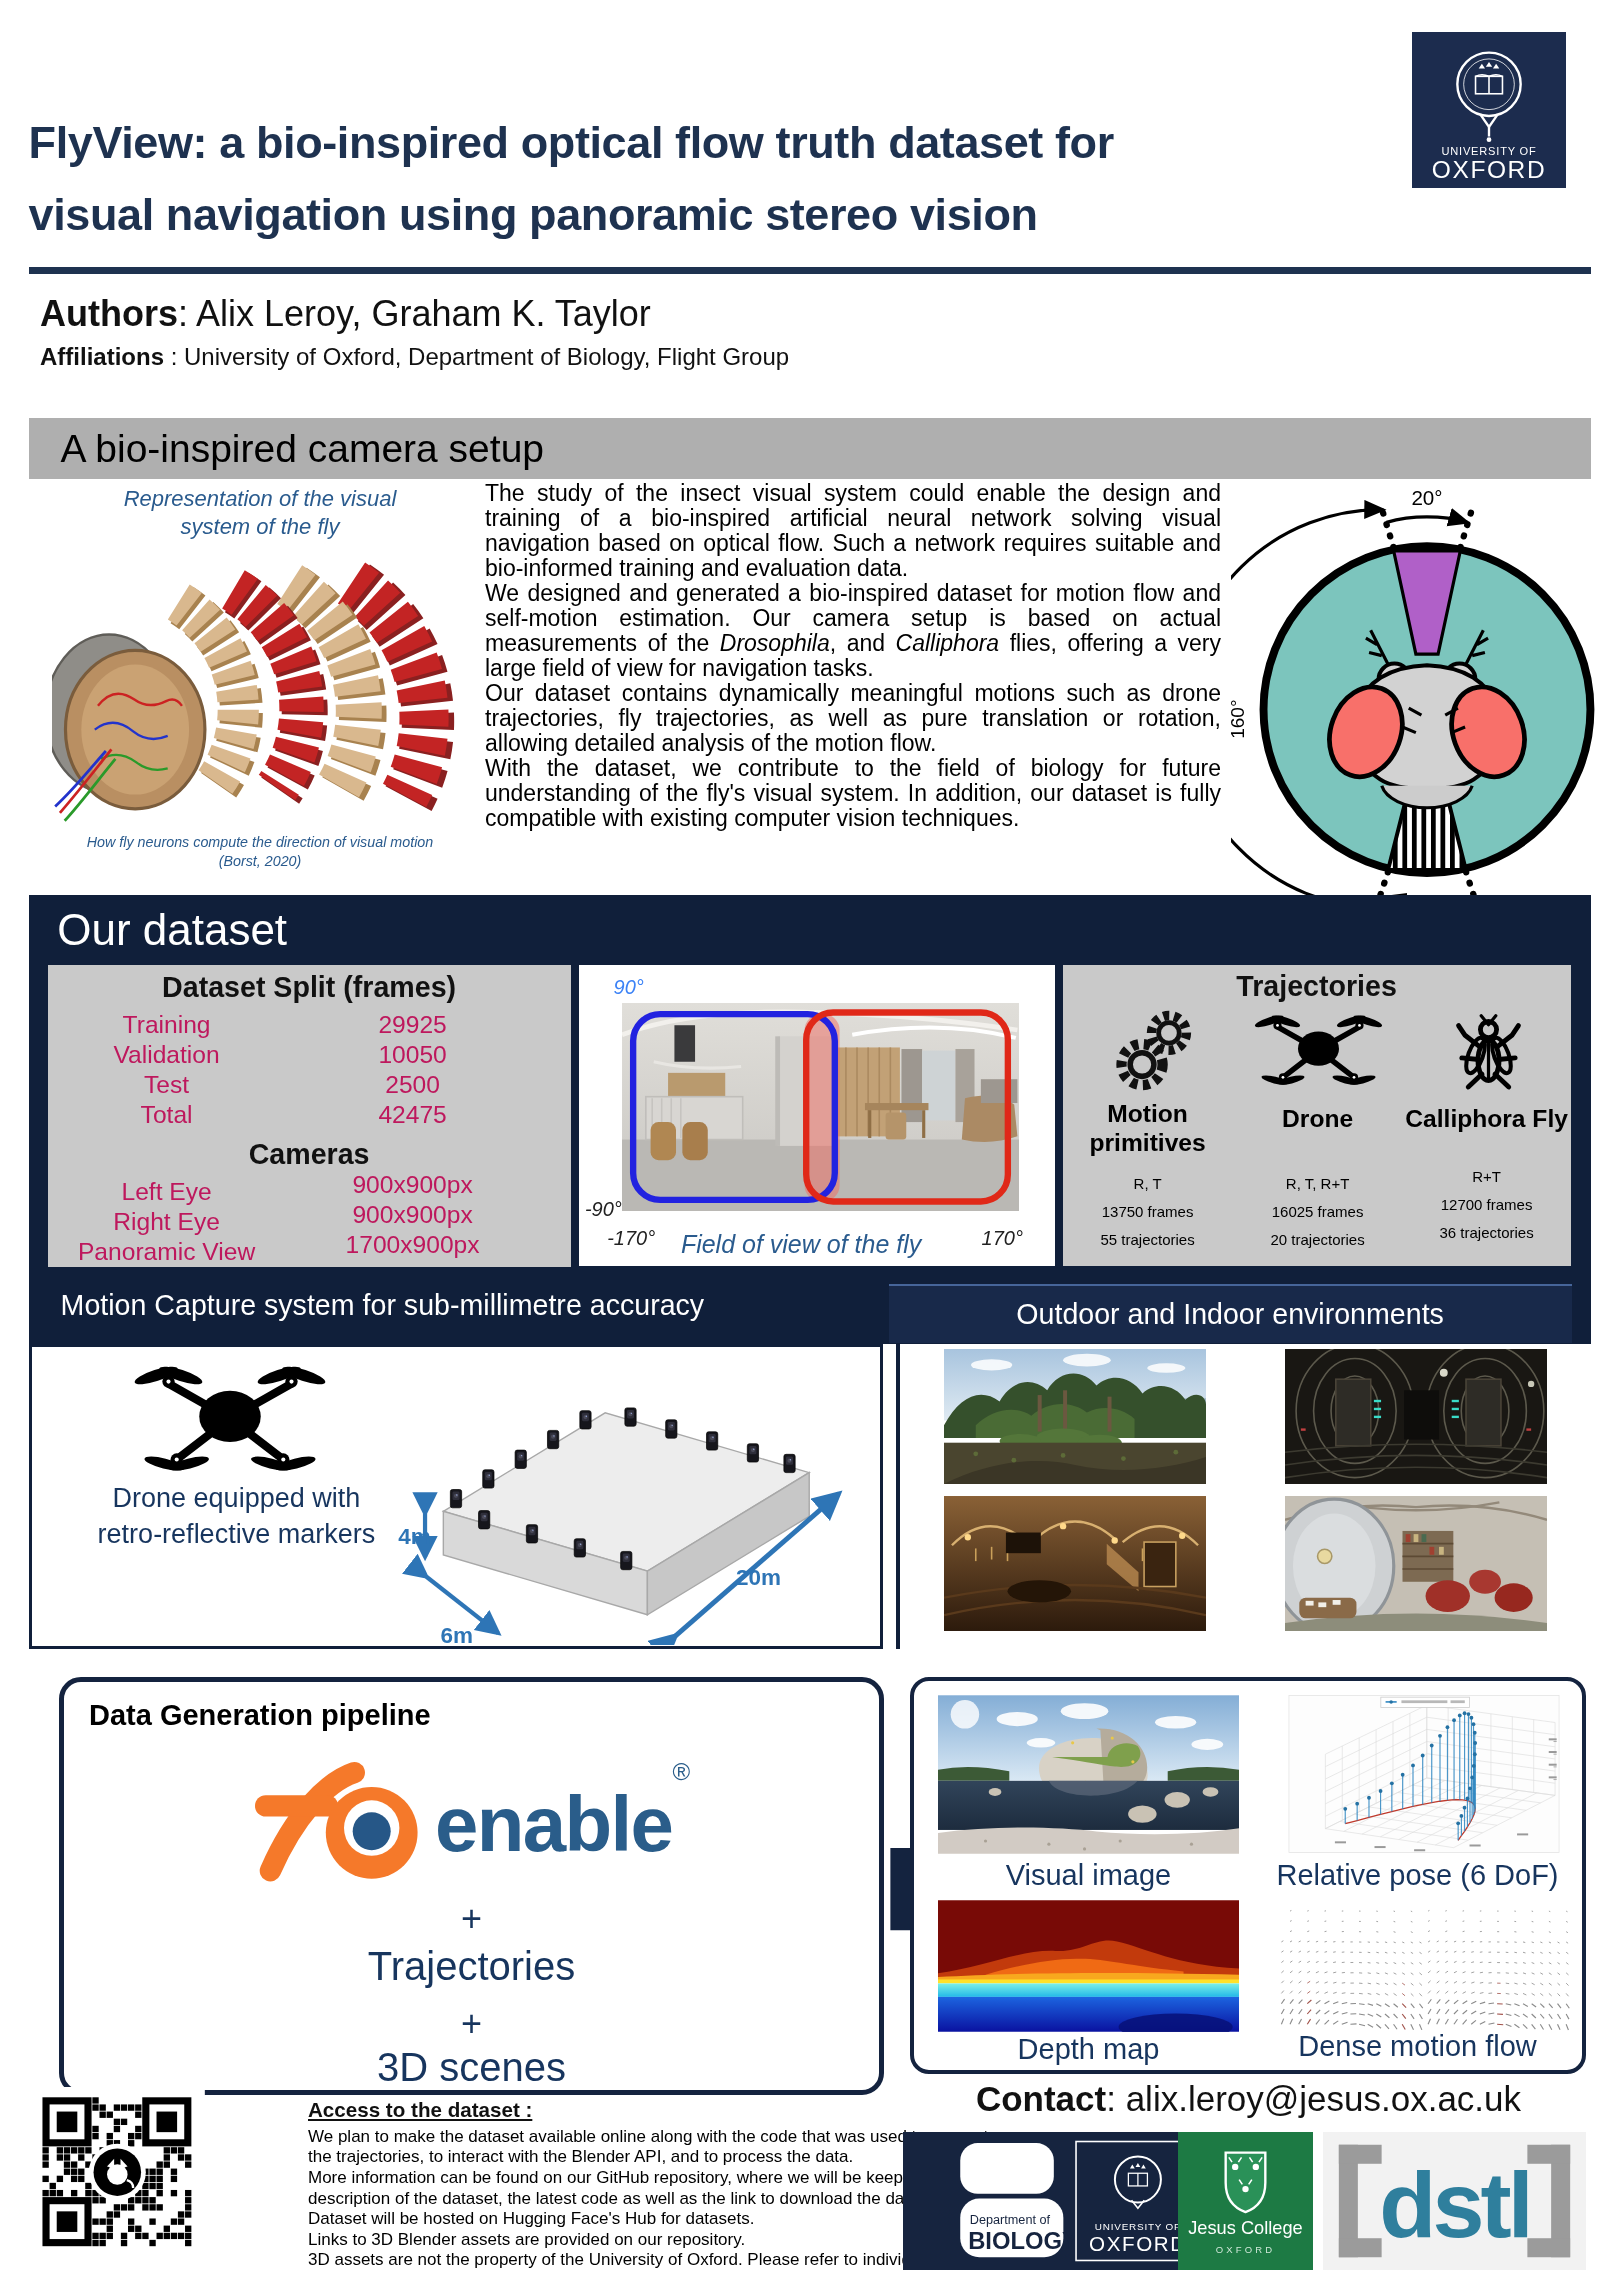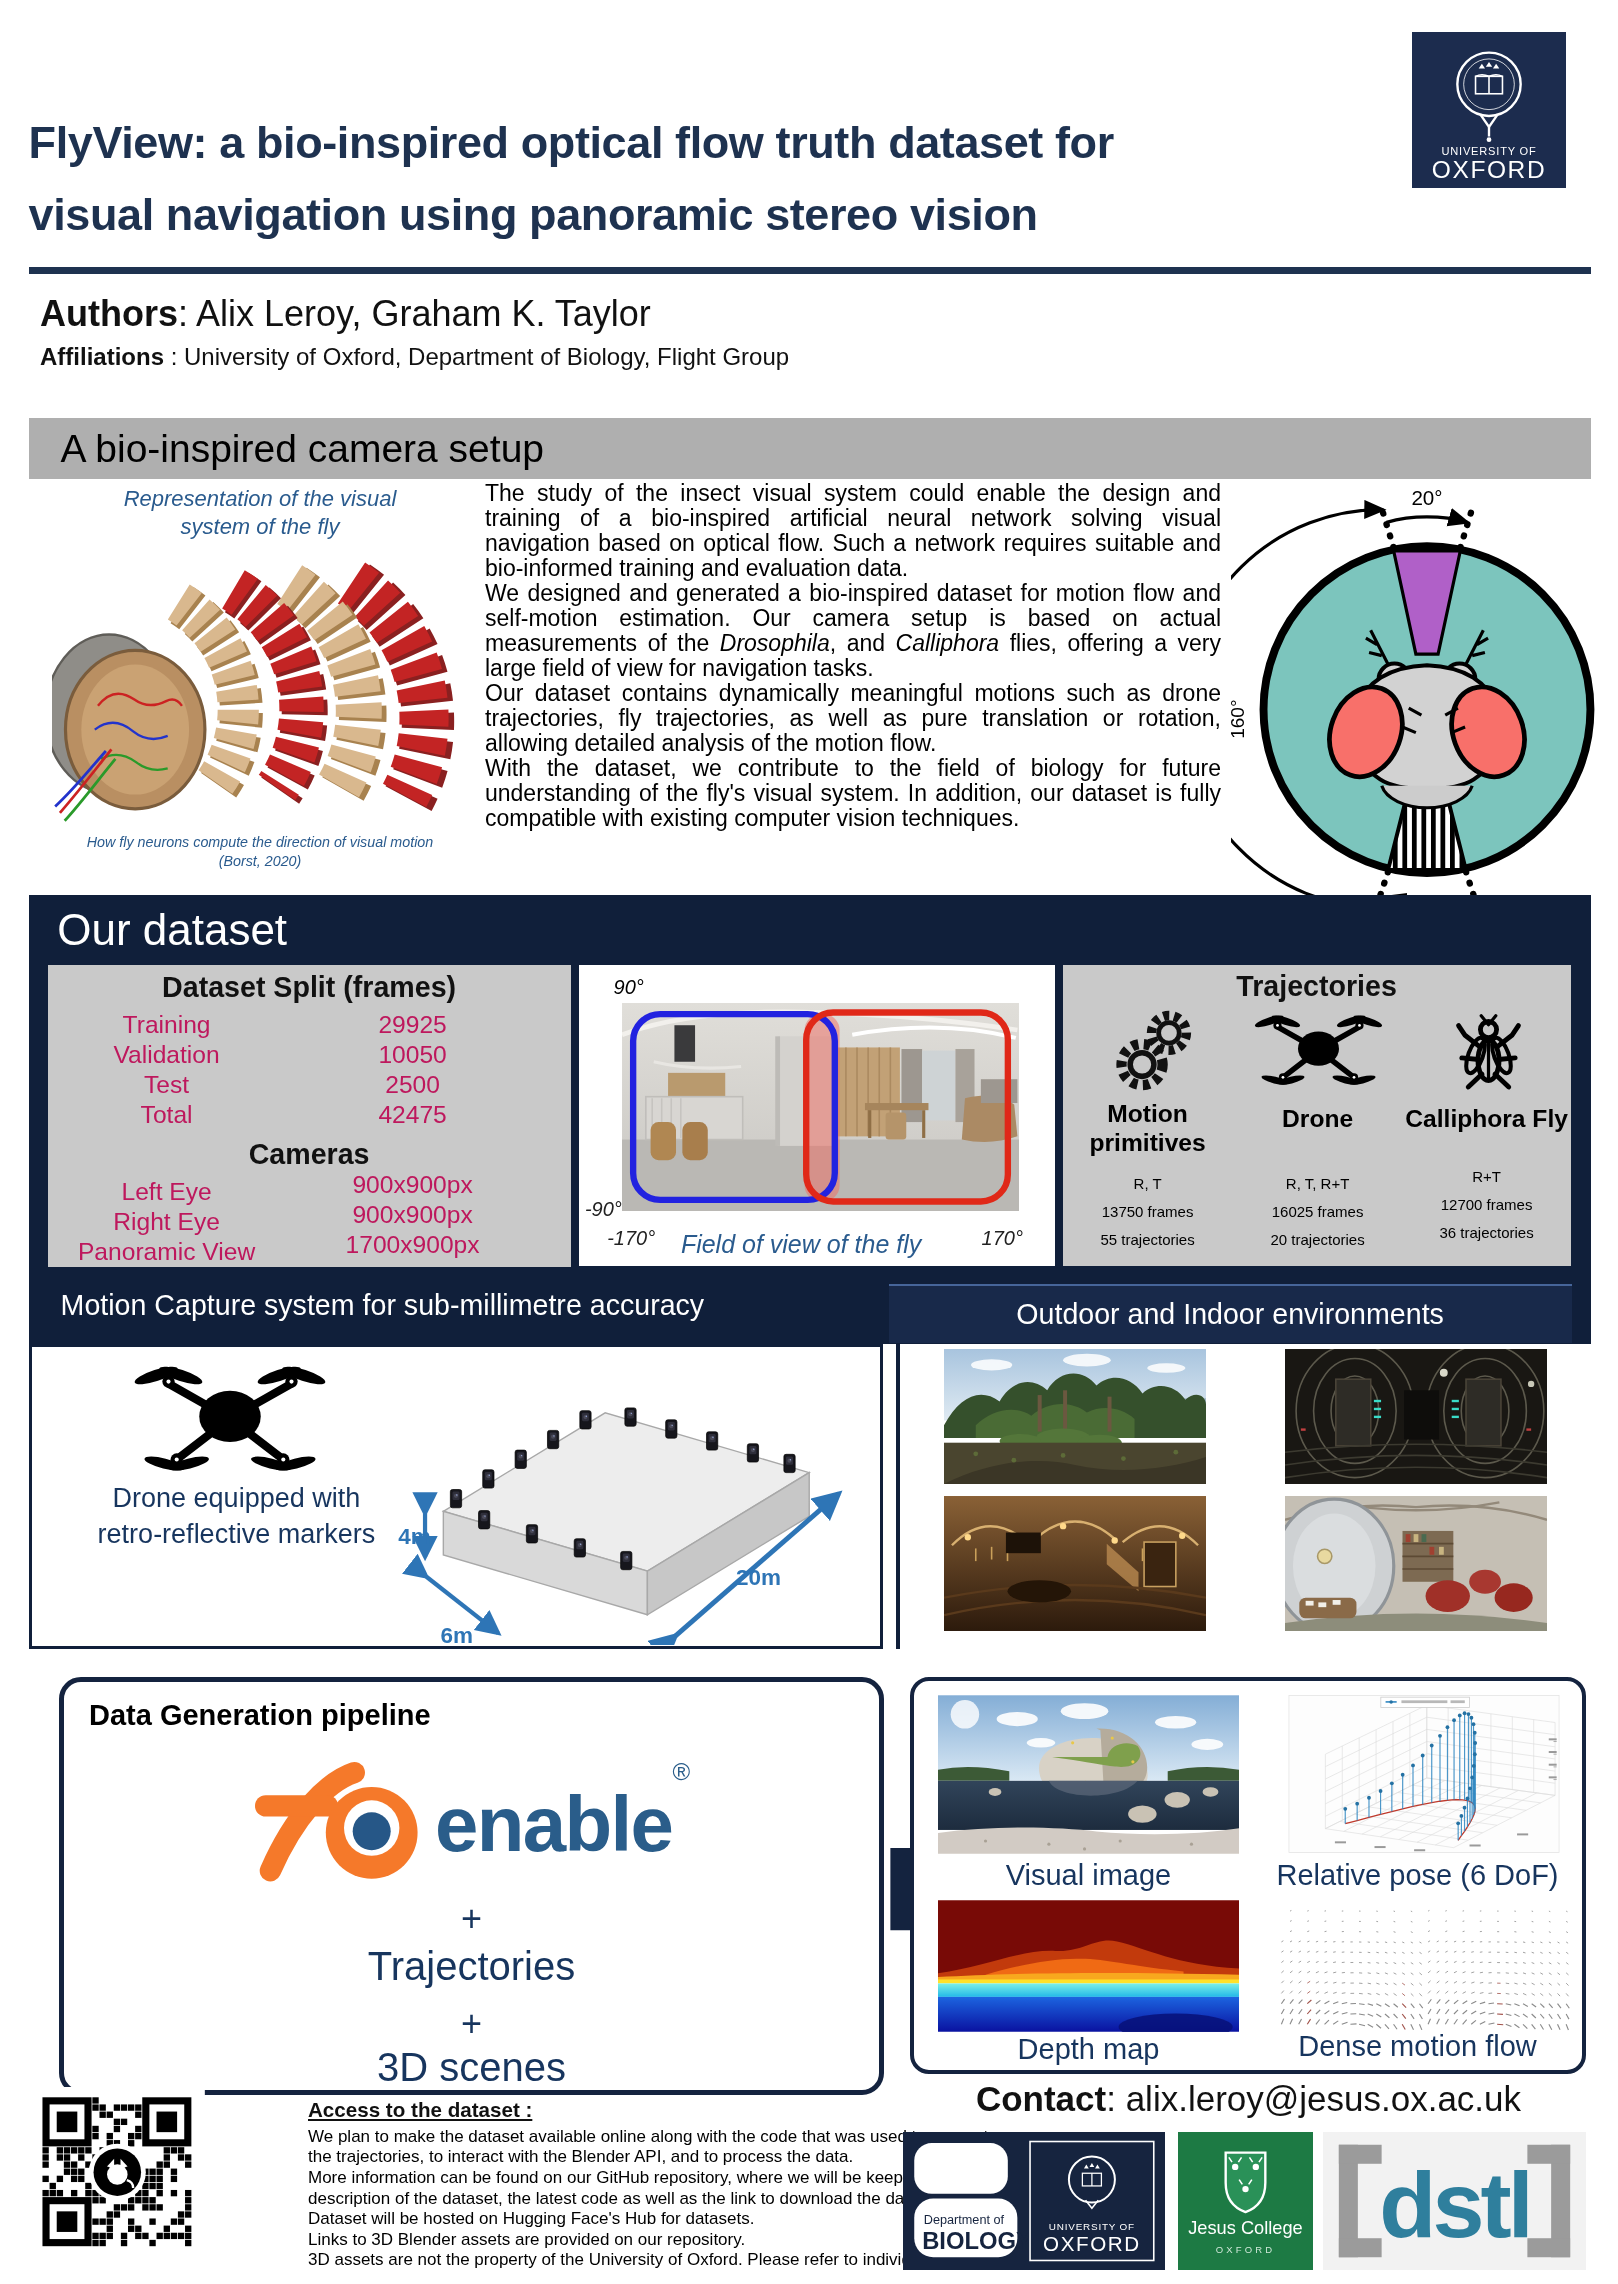--- a/index.html
+++ b/index.html
@@ -149,21 +149,21 @@
       <div class="abs center bold" style="left:0;top:173px;width:100%;font-size:28.6px;">Cameras</div>
       <div class="abs rowlbl center" style="left:0;top:213px;width:238px;">Left Eye</div>
       <div class="abs rowlbl center" style="left:262px;top:206px;width:206px;">900x900px</div>
       <div class="abs rowlbl center" style="left:0;top:243px;width:238px;">Right Eye</div>
       <div class="abs rowlbl center" style="left:262px;top:236px;width:206px;">900x900px</div>
       <div class="abs rowlbl center" style="left:0;top:273px;width:238px;">Panoramic View</div>
       <div class="abs rowlbl center" style="left:262px;top:266px;width:206px;">1700x900px</div>
     </div>
 
     <div class="abs" style="left:550px;top:70px;width:476px;height:301px;background:#fff;">
-      <div class="abs" style="left:35px;top:11px;font-size:20px;font-style:italic;color:#000000;">90°</div>
+      <div class="abs" style="left:35px;top:11px;font-size:20px;font-style:italic;color:#3b82f6;">90°</div>
       <svg class="abs" style="left:43px;top:38px;" width="397" height="208" viewBox="0 0 500 262">
         <defs>
           <linearGradient id="wallg" x1="0" y1="0" x2="0" y2="1">
             <stop offset="0" stop-color="#e0ded9"></stop>
               <stop offset="1" stop-color="#c8c6c2"></stop>
           </linearGradient>
         </defs>
         <rect width="500" height="262" fill="url(#wallg)"></rect>
         <rect y="172" width="500" height="90" fill="#bab8b4"></rect>
         <path d="M0,40 Q90,6 250,12 Q380,16 498,34" fill="none" stroke="#f2f0ec" stroke-width="6"></path>
@@ -1241,21 +1241,21 @@
     <div class="bold" style="font-size:20.6px;text-decoration:underline;margin-bottom:4.8px;">Access to the dataset :</div>
     <div class="accessline">We plan to make the dataset available online along with the code that was used to generate</div>
     <div class="accessline">the trajectories, to interact with the Blender API, and to process the data.</div>
     <div class="accessline">More information can be found on our GitHub repository, where we will be keeping the full</div>
     <div class="accessline">description of the dataset, the latest code as well as the link to download the dataset.</div>
     <div class="accessline">Dataset will be hosted on Hugging Face's Hub for datasets.</div>
     <div class="accessline">Links to 3D Blender assets are provided on our repository.</div>
     <div class="accessline">3D assets are not the property of the University of Oxford. Please refer to individual license.</div>
   </div>
 
-  <div class="abs" style="left:903px;top:2132px;width:262px;height:138px;background:#16243f;">
+  <div class="abs" style="left:903px;top:2132px;width:262px;height:138px;background:#16243f;padding-left:46px;">
     <svg width="262" height="138" viewBox="0 0 330 174">
       <rect x="14" y="14" width="118" height="64" rx="22" fill="#fff"></rect>
       <rect x="14" y="84" width="130" height="74" rx="24" fill="#fff"></rect>
       <text x="26" y="116" font-size="16" fill="#16243f">Department of</text>
       <text x="24" y="148" font-size="30" font-weight="700" fill="#16243f">BIOLOGY</text>
       <rect x="160" y="12" width="156" height="150" fill="none" stroke="#fff" stroke-width="2"></rect>
       <circle cx="238" cy="60" r="29" fill="none" stroke="#fff" stroke-width="2.5"></circle>
       <rect x="226" y="52" width="24" height="16" fill="#16243f" stroke="#fff" stroke-width="1.6"></rect>
       <line x1="238" y1="52" x2="238" y2="68" stroke="#fff" stroke-width="1.6"></line>
       <polygon points="228,46 231,41 234,46" fill="#fff"></polygon>

